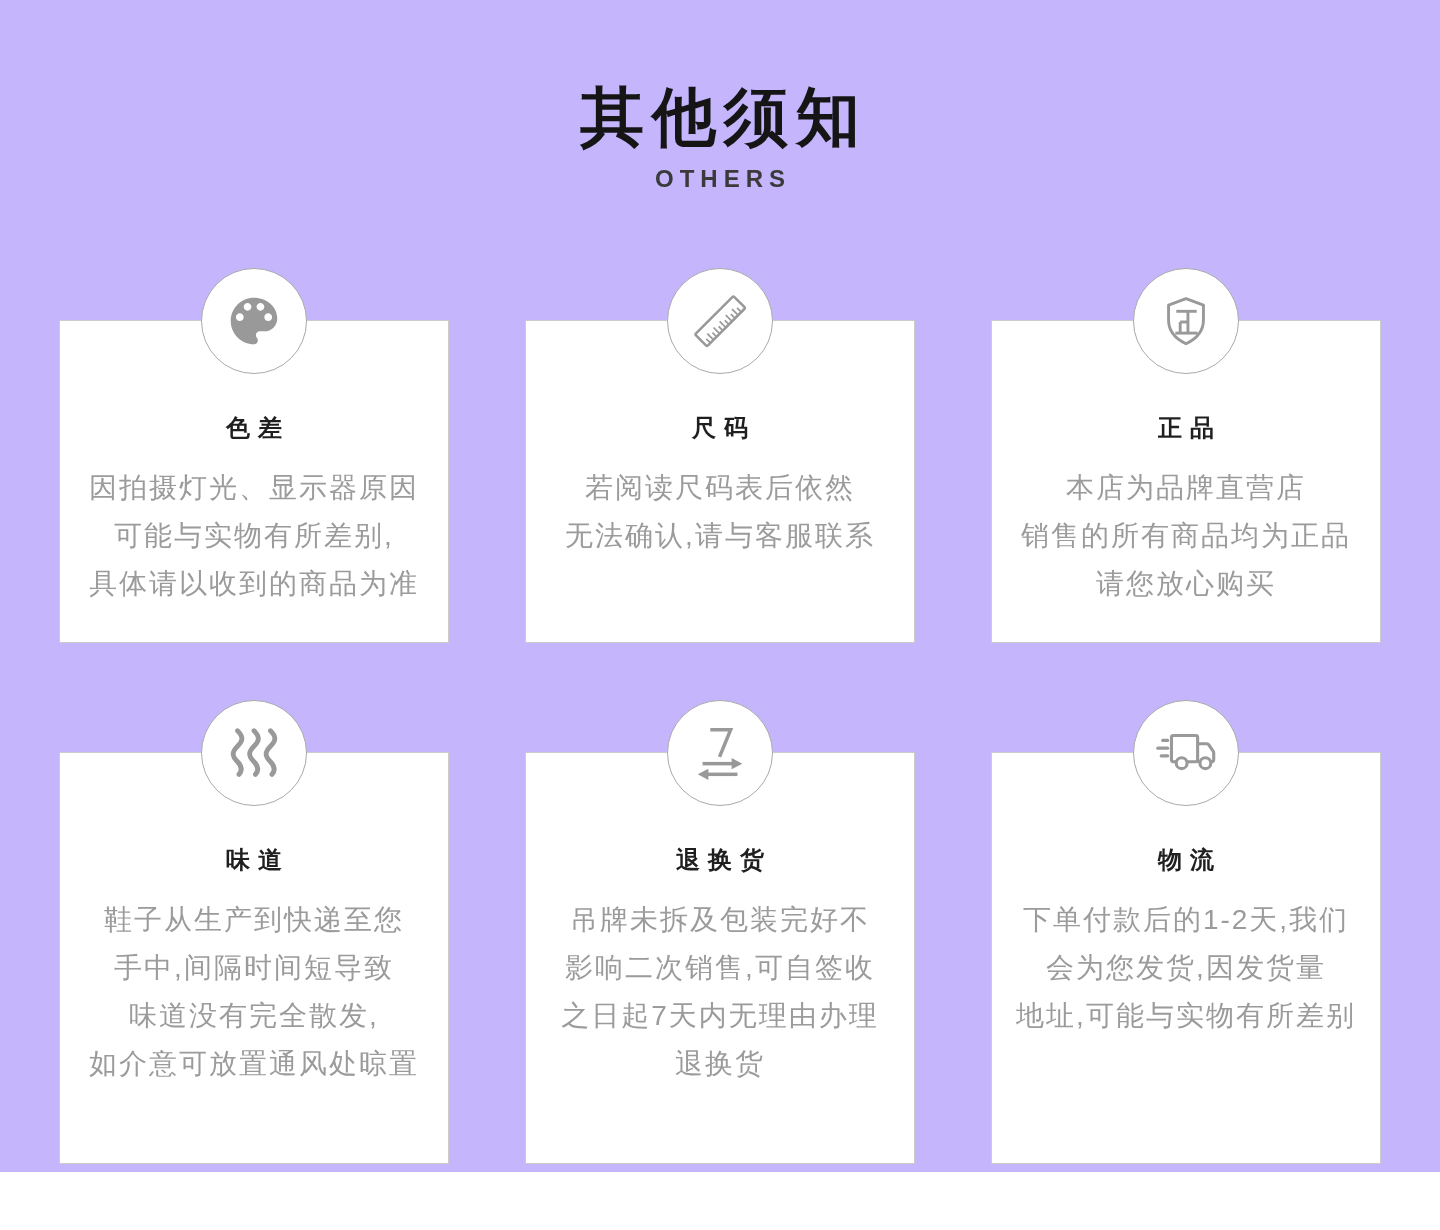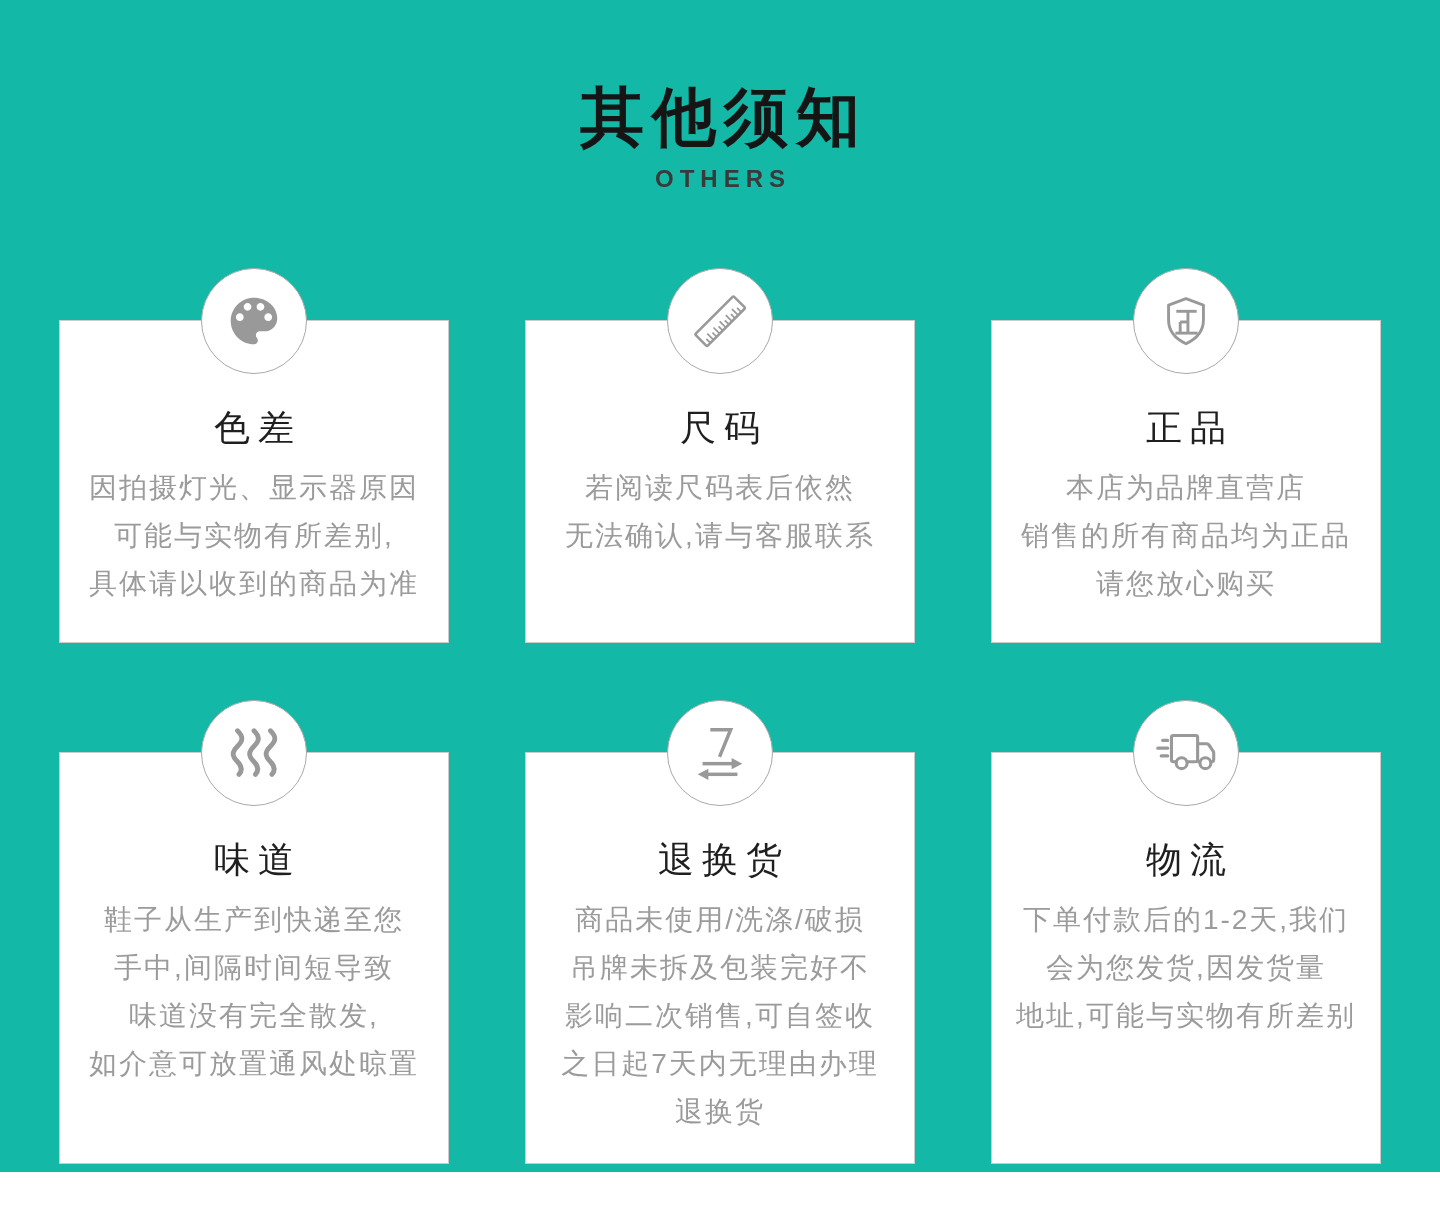--- a/index.html
+++ b/index.html
@@ -4,21 +4,21 @@
 <style>
   html, body {
     margin: 0;
     padding: 0;
     background: #ffffff;
     font-family: "Liberation Sans", "DejaVu Sans", sans-serif;
   }
   .page {
     width: 1440px;
     height: 1172px;
-    background: #14b8a6;
+    background: #c4b5fd;
     overflow: hidden;
     position: relative;
   }
   .header {
     padding-top: 80px;
     text-align: center;
   }
   .main-title {
     font-size: 64px;
     line-height: 74px;
@@ -67,23 +67,23 @@
     justify-content: center;
     z-index: 2;
   }
   .icon-circle svg {
     width: 62px;
     height: 62px;
     display: block;
   }
   .card-title {
     margin-top: 85px;
-    font-size: 36px;
+    font-size: 24px;
     line-height: 44px;
-    font-weight: 400;
+    font-weight: 700;
     color: #1f1f1f;
     letter-spacing: 8px;
     text-indent: 8px;
   }
   .card-body {
     margin-top: 14px;
     font-size: 28px;
     line-height: 48px;
     color: #9b9b9b;
     letter-spacing: 2px;
@@ -190,21 +190,20 @@
           <svg viewBox="0 0 64 64" xmlns="http://www.w3.org/2000/svg">
       <path d="M22 8 L43 8 L31.5 36" fill="none" stroke="#999999" stroke-width="3.6"></path>
       <line x1="14" y1="43" x2="45" y2="43" stroke="#999999" stroke-width="3.6"></line>
       <polygon points="44,37.2 44,48.8 55,43" fill="#999999"></polygon>
       <line x1="50" y1="54" x2="19" y2="54" stroke="#999999" stroke-width="3.6"></line>
       <polygon points="20,48.2 20,59.8 9,54" fill="#999999"></polygon>
     </svg>
         </div>
       <div class="card-title">退换货</div>
       <div class="card-body">
-          <div class="body-line">商品未使用/洗涤/破损</div>
           <div class="body-line">吊牌未拆及包装完好不</div>
           <div class="body-line">影响二次销售,可自签收</div>
           <div class="body-line">之日起7天内无理由办理</div>
           <div class="body-line">退换货</div>
         </div>
     </div>
 
     <div class="card">
       <div class="icon-circle">
           <svg viewBox="0 0 64 64" xmlns="http://www.w3.org/2000/svg">

